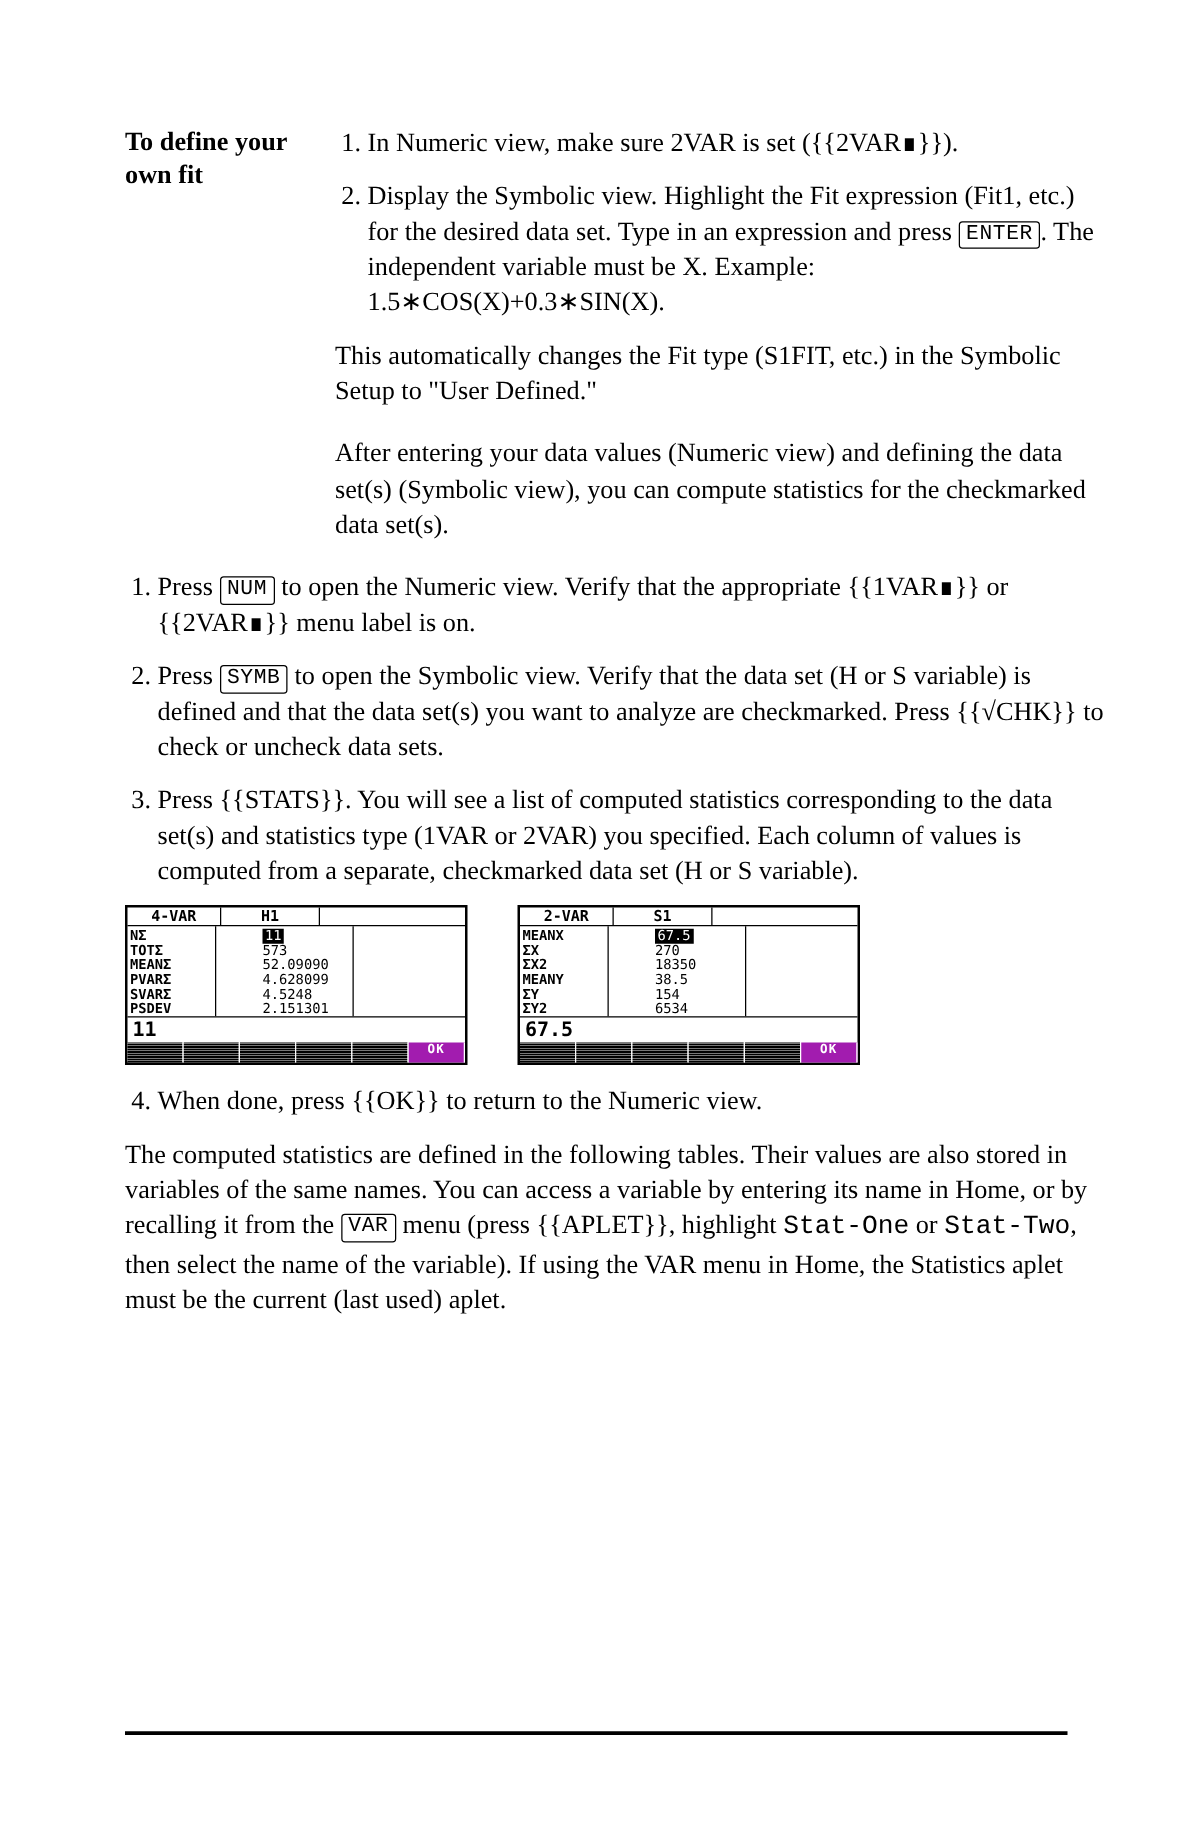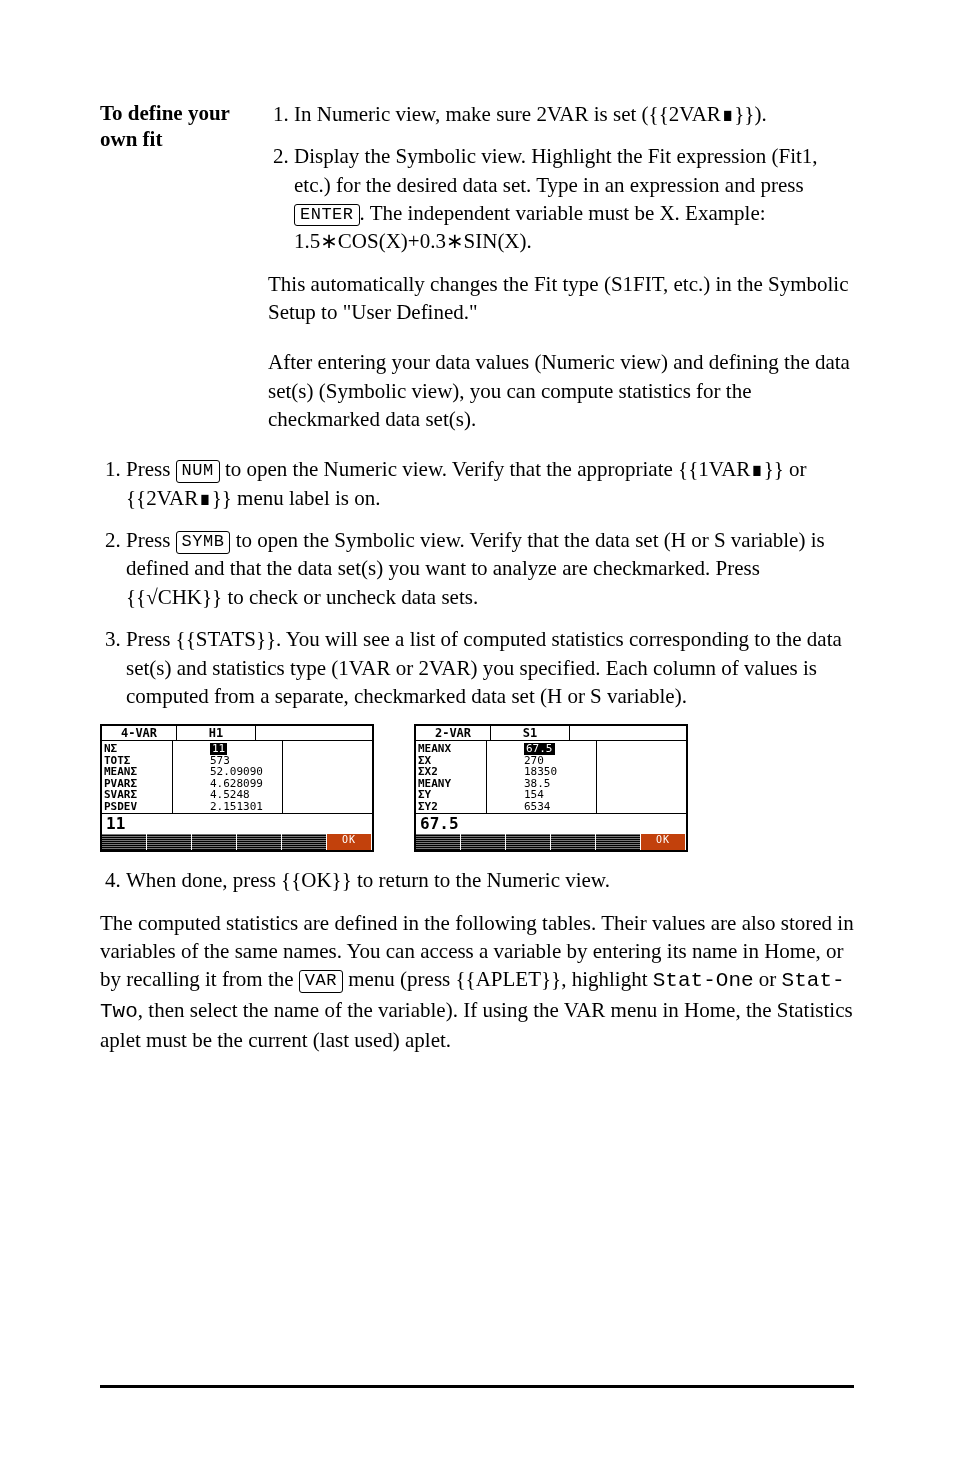--- a/index.html
+++ b/index.html
@@ -7,21 +7,21 @@
     padding: 0;
     background: #fff;
     font-family: "Times New Roman", Times, serif;
     color: #000;
     width: 954px;
     height: 1464px;
     box-sizing: border-box;
     position: relative;
   }
   .page {
-    padding: 100px 96px 60px 100px;
+    padding: 100px 68px 60px 100px;
     box-sizing: border-box;
     height: 100%;
     position: relative;
   }
   .row {
     display: flex;
     align-items: flex-start;
     margin-bottom: 8px;
   }
   .side {
@@ -138,25 +138,25 @@
   .calc .menubar {
     display: flex;
     height: 16px;
   }
   .calc .menubar .slot {
     flex: 1;
     background: repeating-linear-gradient(0deg, #000 0 1px, #777 1px 2px);
     border-right: 1px solid #fff;
   }
   .calc .menubar .slot.ok {
-    background: #c2410c;
+    background: #a21caf;
     color: #fff;
     font-size: 10px;
     text-align: center;
-    font-weight: normal;
+    font-weight: bold;
     letter-spacing: 1px;
     padding-top: 1px;
   }
   .footer {
     position: absolute;
     left: 100px;
     right: 100px;
     bottom: 70px;
   }
   .footer-rule {

